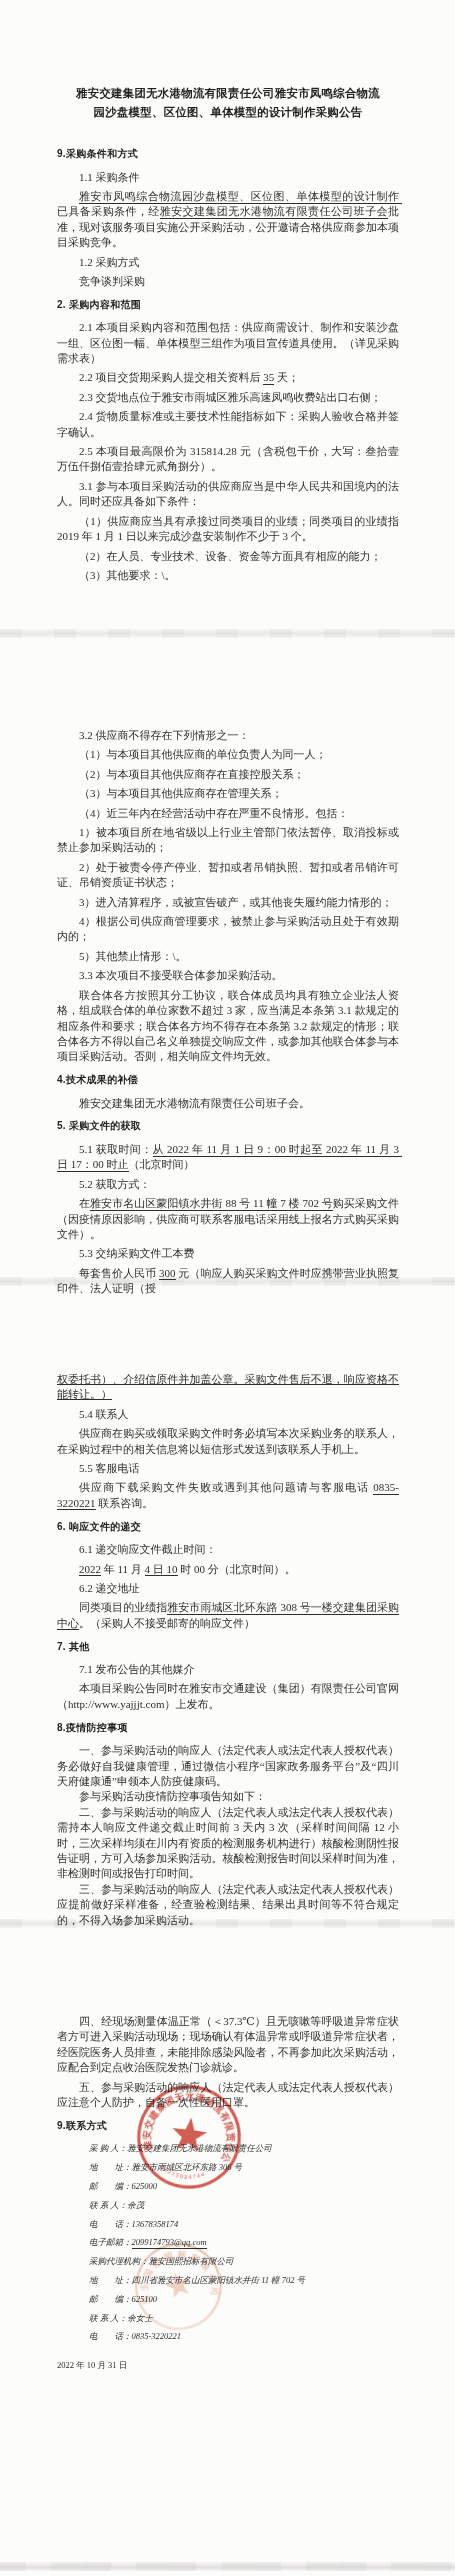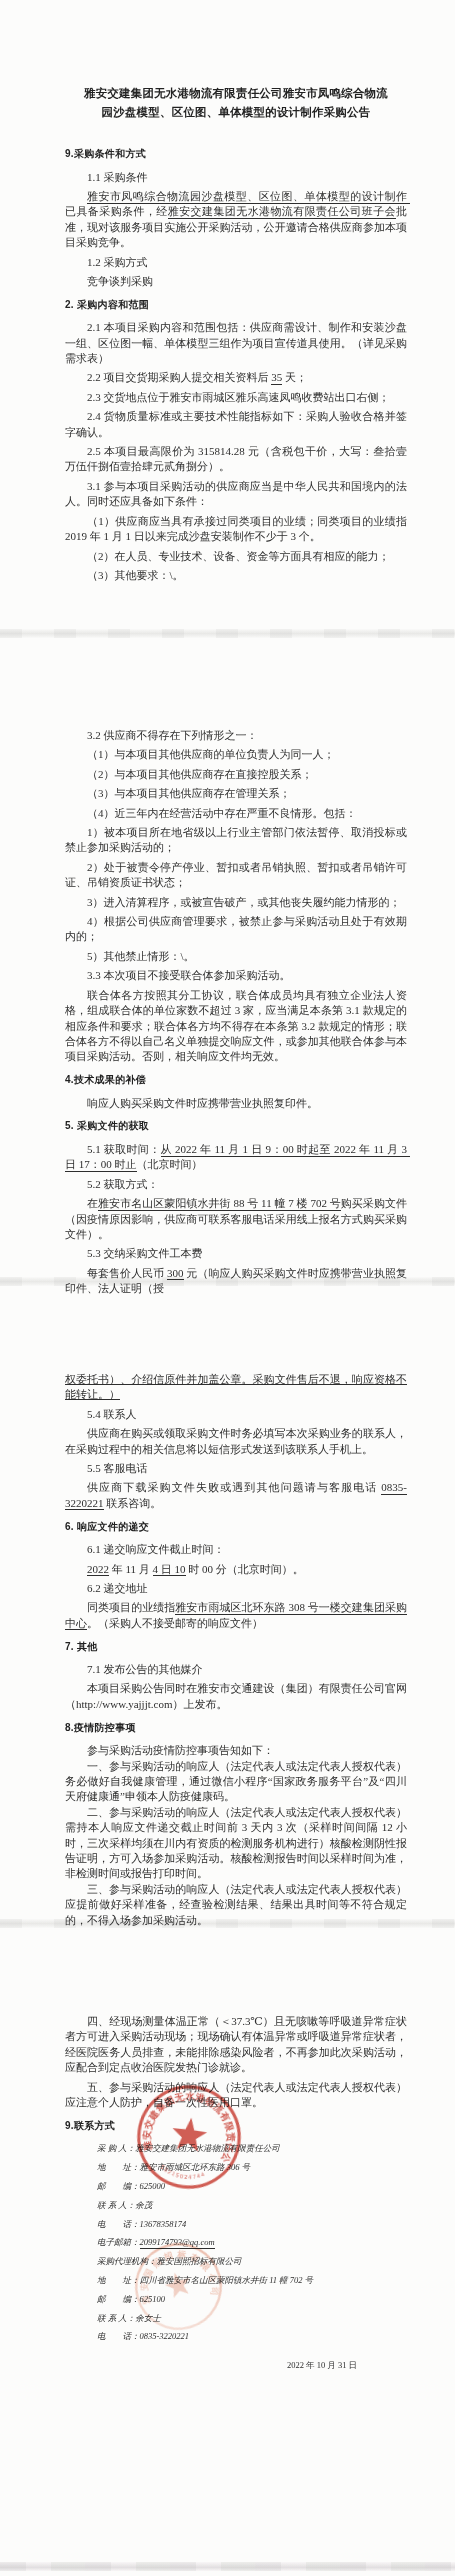--- a/index.html
+++ b/index.html
@@ -1,30 +1,30 @@
 <!DOCTYPE html>
 <html style="font-size:9px"><head>
 <meta charset="utf-8">
 <style>
   html,body{margin:0;padding:0;}
   body{width:456px;background:#fcfcfb;}
   .sheet{position:relative;width:456px;height:2576px;background:#fcfcfb;overflow:hidden;
          font-family:"Liberation Serif","DejaVu Serif",serif;color:#2e2e2e;}
-  .page-block{position:absolute;left:65px;width:342px;}
+  .page-block{position:absolute;left:57px;width:342px;}
   .blk span{white-space:pre-wrap;}
   .title{font-family:"Liberation Sans","DejaVu Sans",sans-serif;font-weight:700;
          font-size:11.4px;line-height:19px;text-align:center;color:#222;
          width:314px;margin:0 auto 24px auto;letter-spacing:0.3px;}
   .h{font-family:"Liberation Sans","DejaVu Sans",sans-serif;font-weight:700;
      font-size:10px;line-height:15px;color:#222;margin:7.4px 0 8.5px 0;letter-spacing:0.3px;}
   .p{font-size:11px;line-height:15.4px;margin:0 0 4px 0;text-indent:2em;text-align:justify;color:#2e2e2e;}
   .pn{text-indent:0;text-decoration:underline;}
   .pt{margin-bottom:0;}
   .contact{font-size:8.5px;line-height:15.4px;margin:0 0 3.4px 32px;text-align:left;color:#2e2e2e;font-style:italic;}
-  .date{font-size:8.5px;line-height:15.4px;margin-top:13.7px;text-align:right;padding-right:50px;color:#2e2e2e;}
+  .date{font-size:8.5px;line-height:15.4px;margin-top:13.7px;padding-right:50px;color:#2e2e2e;}
   .u{border-bottom:0.7px solid #2e2e2e;padding-bottom:0.6px;}
   .seam{position:absolute;left:0;width:100%;height:9px;pointer-events:none;
         background:
         repeating-linear-gradient(90deg, rgba(150,150,145,.10) 0 21.6px, rgba(150,150,145,.02) 21.6px 54px),
         linear-gradient(180deg, rgba(120,120,115,0), rgba(128,128,122,.14) 50%, rgba(120,120,115,0));
         filter:blur(0.3px);}
   .seam-bottom{background:
         repeating-linear-gradient(90deg, rgba(150,140,148,.14) 0 26px, rgba(180,140,170,.05) 26px 51px, rgba(140,140,135,.12) 51px 85px),
         linear-gradient(180deg, rgba(120,120,115,0), rgba(125,120,122,.18) 60%, rgba(120,120,115,0));}
   .seal{position:absolute;mix-blend-mode:multiply;pointer-events:none;}
@@ -71,21 +71,21 @@
       <div class="blk p"><span>（3）与本项目其他供应商存在管理关系；</span></div>
       <div class="blk p"><span>（4）近三年内在经营活动中存在严重不良情形。包括：</span></div>
       <div class="blk p"><span>1）被本项目所在地省级以上行业主管部门依法暂停、取消投标或禁止参加采购活动的；</span></div>
       <div class="blk p"><span>2）处于被责令停产停业、暂扣或者吊销执照、暂扣或者吊销许可证、吊销资质证书状态；</span></div>
       <div class="blk p"><span>3）进入清算程序，或被宣告破产，或其他丧失履约能力情形的；</span></div>
       <div class="blk p"><span>4）根据公司供应商管理要求，被禁止参与采购活动且处于有效期内的；</span></div>
       <div class="blk p"><span>5）其他禁止情形：\。</span></div>
       <div class="blk p"><span>3.3 本次项目不接受联合体参加采购活动。</span></div>
       <div class="blk p"><span>联合体各方按照其分工协议，联合体成员均具有独立企业法人资格，组成联合体的单位家数不超过 3 家，应当满足本条第 3.1 款规定的相应条件和要求；联合体各方均不得存在本条第 3.2 款规定的情形；联合体各方不得以自己名义单独提交响应文件，或参加其他联合体参与本项目采购活动。否则，相关响应文件均无效。</span></div>
       <div class="blk h"><span>4.技术成果的补偿</span></div>
-      <div class="blk p"><span>响应人购买采购文件时应携带营业执照复印件。</span></div>
+      <div class="blk p"><span>雅安交建集团无水港物流有限责任公司班子会。</span></div>
       <div class="blk h"><span>5. 采购文件的获取</span></div>
       <div class="blk p"><span>5.1 获取时间：</span><span class="u">从 2022 年 11 月 1 日 9：00 时起至 2022 年 11 月 3 日 17：00 时止</span><span>（北京时间）</span></div>
       <div class="blk p"><span>5.2 获取方式：</span></div>
       <div class="blk p"><span>在</span><span class="u">雅安市名山区蒙阳镇水井街 88 号 11 幢 7 楼 702 号</span><span>购买采购文件（因疫情原因影响，供应商可联系客服电话采用线上报名方式购买采购文件）。</span></div>
       <div class="blk p"><span>5.3 交纳采购文件工本费</span></div>
       <div class="blk p"><span>每套售价人民币 </span><span class="u">300</span><span> 元（响应人购买采购文件时应携带营业执照复印件、法人证明（授</span></div>
     </div>
   <div class="page-block" style="top:1372px">
       <div class="blk p pn"><span>权委托书）、介绍信原件并加盖公章。采购文件售后不退，响应资格不能转让。）</span></div>
       <div class="blk p"><span>5.4 联系人</span></div>
@@ -94,22 +94,22 @@
       <div class="blk p"><span>供应商下载采购文件失败或遇到其他问题请与客服电话 </span><span class="u">0835-3220221</span><span> 联系咨询。</span></div>
       <div class="blk h"><span>6. 响应文件的递交</span></div>
       <div class="blk p"><span>6.1 递交响应文件截止时间：</span></div>
       <div class="blk p"><span class="u">2022</span><span> 年 11 月 </span><span class="u">4 日 10</span><span> 时 00 分（北京时间）。</span></div>
       <div class="blk p"><span>6.2 递交地址</span></div>
       <div class="blk p"><span>同类项目的业绩指</span><span class="u">雅安市雨城区北环东路 308 号一楼交建集团采购中心</span><span>。（采购人不接受邮寄的响应文件）</span></div>
       <div class="blk h"><span>7. 其他</span></div>
       <div class="blk p"><span>7.1 发布公告的其他媒介</span></div>
       <div class="blk p"><span>本项目采购公告同时在雅安市交通建设（集团）有限责任公司官网（http://www.yajjjt.com）上发布。</span></div>
       <div class="blk h"><span>8.疫情防控事项</span></div>
+      <div class="blk p pt"><span>一、参与采购活动的响应人（法定代表人或法定代表人授权代表）务必做好自我健康管理，通过微信小程序“国家政务服务平台”及“四川天府健康通”申领本人防疫健康码。</span></div>
       <div class="blk p pt"><span>参与采购活动疫情防控事项告知如下：</span></div>
-      <div class="blk p pt"><span>一、参与采购活动的响应人（法定代表人或法定代表人授权代表）务必做好自我健康管理，通过微信小程序“国家政务服务平台”及“四川天府健康通”申领本人防疫健康码。</span></div>
       <div class="blk p pt"><span>二、参与采购活动的响应人（法定代表人或法定代表人授权代表）需持本人响应文件递交截止时间前 3 天内 3 次（采样时间间隔 12 小时，三次采样均须在川内有资质的检测服务机构进行）核酸检测阴性报告证明，方可入场参加采购活动。核酸检测报告时间以采样时间为准，非检测时间或报告打印时间。</span></div>
       <div class="blk p pt"><span>三、参与采购活动的响应人（法定代表人或法定代表人授权代表）应提前做好采样准备，经查验检测结果、结果出具时间等不符合规定的，不得入场参加采购活动。</span></div>
     </div>
   <div class="page-block" style="top:2014px">
       <div class="blk p"><span>四、经现场测量体温正常（＜37.3℃）且无咳嗽等呼吸道异常症状者方可进入采购活动现场；现场确认有体温异常或呼吸道异常症状者，经医院医务人员排查，未能排除感染风险者，不再参加此次采购活动，应配合到定点收治医院发热门诊就诊。</span></div>
       <div class="blk p"><span>五、参与采购活动的响应人（法定代表人或法定代表人授权代表）应注意个人防护，自备一次性医用口罩。</span></div>
       <div class="blk h"><span>9.联系方式</span></div>
       <div class="blk contact"><span>采 购 人：雅安交建集团无水港物流有限责任公司</span></div>
       <div class="blk contact"><span>地　　址：雅安市雨城区北环东路 306 号</span></div>
       <div class="blk contact"><span>邮　　编：625000</span></div>

